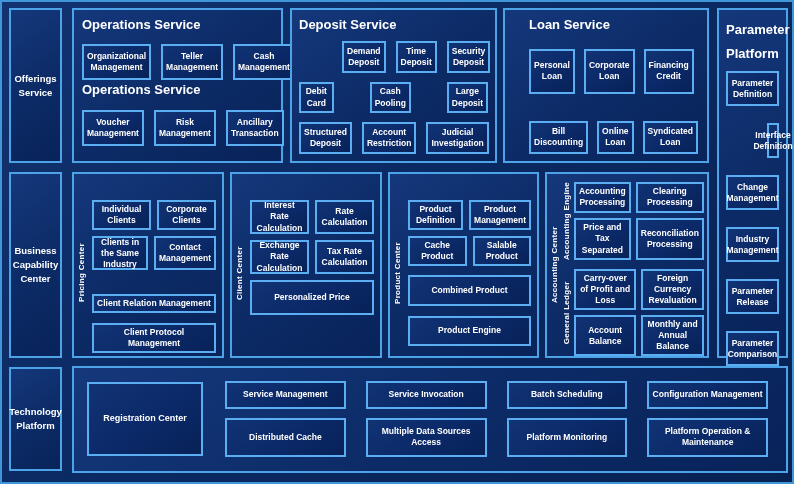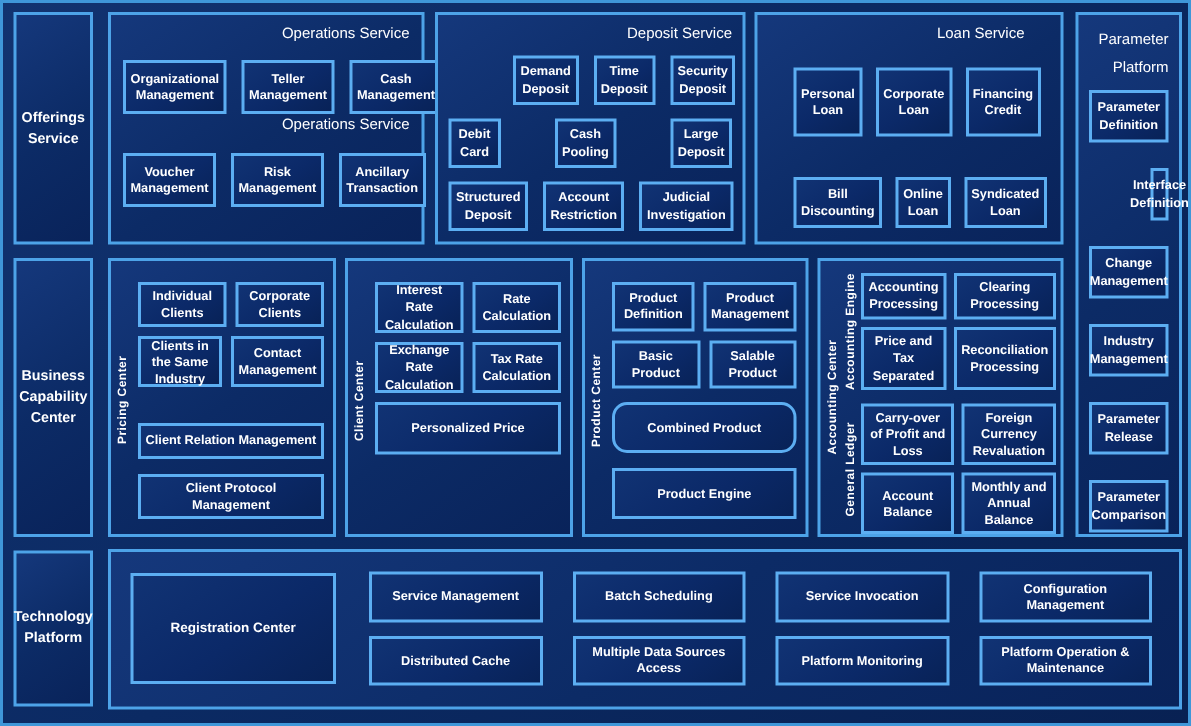--- a/index.html
+++ b/index.html
@@ -18,31 +18,31 @@
     display: flex; align-items: center; justify-content: center; text-align: center;
     font-weight: 700; font-size: 9.5px; line-height: 1.45; padding: 3px;
   }
   .box {
     border: 2px solid #5caef2;
     background: linear-gradient(145deg, #113374 0%, #0b2968 55%, #082257 100%);
     color: #fff; display: flex; align-items: center; justify-content: center;
     text-align: center; font-weight: 700; font-size: 8.5px; line-height: 1.3;
     padding: 2px 3px;
   }
-  .ptitle { color: #fff; font-weight: 400; font-size: 10px; text-align: right; flex: none; }
+  .ptitle { color: #fff; font-weight: 700; font-size: 13px; text-align: left; flex: none; }
   .hrow { display: flex; }
   .hrow .box { flex: 1; }
   .g10 { gap: 10px; } .g9 { gap: 9px; } .g6 { gap: 6px; }
   .vlabel {
     flex: none; width: 13px; color: #fff; font-weight: 700; font-size: 8px;
     writing-mode: vertical-rl; transform: rotate(180deg); text-align: center;
     letter-spacing: 0.3px; white-space: nowrap;
   }
   .col { display: flex; flex-direction: column; }
-  .mid { top: 172px; height: 186px; display: flex; padding: 14px 6px 10px 3px; }
+  .mid { top: 172px; height: 186px; display: flex; padding: 26px 6px 10px 3px; }
   .midcontent { flex: 1; display: flex; flex-direction: column; margin-left: 2px; }
   .grid2 { flex: 1; display: grid; grid-template-columns: 1fr 1fr; gap: 5px; }
   .grid2 .box { height: auto; }
 </style>
 </head>
 <body>
 
 <div class="stage">
   <div class="frame"></div>
 
@@ -142,24 +142,24 @@
   </div>
 
   <div class="panel mid" style="left:388px;width:151px;">
     <div class="vlabel">Product Center</div>
     <div class="midcontent">
       <div class="hrow g6" style="height:34px;">
         <div class="box">Product Definition</div>
         <div class="box">Product Management</div>
       </div>
       <div class="hrow g6" style="height:34px;margin-top:6px;">
-        <div class="box">Basic Product</div>
+        <div class="box">Cache Product</div>
         <div class="box">Salable Product</div>
       </div>
-      <div class="box" style="height:35px;margin-top:9px;border-radius:10px;">Combined Product</div>
+      <div class="box" style="height:35px;margin-top:9px;">Combined Product</div>
       <div class="box" style="height:35px;margin-top:10px;">Product Engine</div>
     </div>
   </div>
 
   <div class="panel" style="left:545px;top:172px;width:164px;height:186px;display:flex;padding:8px 6px 8px 3px;">
     <div class="vlabel" style="width:12px;">Accounting Center</div>
     <div class="col" style="flex:1;gap:9px;">
       <div style="flex:1;display:flex;">
         <div class="vlabel" style="width:12px;">Accounting Engine</div>
         <div class="grid2">
@@ -175,25 +175,25 @@
           <div class="box">Carry-over of Profit and Loss</div>
           <div class="box">Foreign Currency Revaluation</div>
           <div class="box">Account Balance</div>
           <div class="box">Monthly and Annual Balance</div>
         </div>
       </div>
     </div>
   </div>
 
   <div class="panel" style="left:72px;top:366px;width:716px;height:107px;display:flex;padding:13px 18px 14px 13px;">
-    <div class="box" style="width:137px;height:74px;align-self:center;font-size:9px;flex:none;">Registration Center</div>
+    <div class="box" style="width:116px;height:74px;align-self:center;font-size:9px;flex:none;">Registration Center</div>
     <div style="flex:1;display:grid;grid-template-columns:repeat(4,1fr);gap:9px 20px;margin-left:22px;">
       <div class="box">Service Management</div>
+      <div class="box">Service Invocation</div>
       <div class="box">Batch Scheduling</div>
-      <div class="box">Service Invocation</div>
       <div class="box">Configuration Management</div>
       <div class="box">Distributed Cache</div>
       <div class="box">Multiple Data Sources Access</div>
       <div class="box">Platform Monitoring</div>
       <div class="box">Platform Operation &amp; Maintenance</div>
     </div>
   </div>
 </div>
 
 </body></html>

